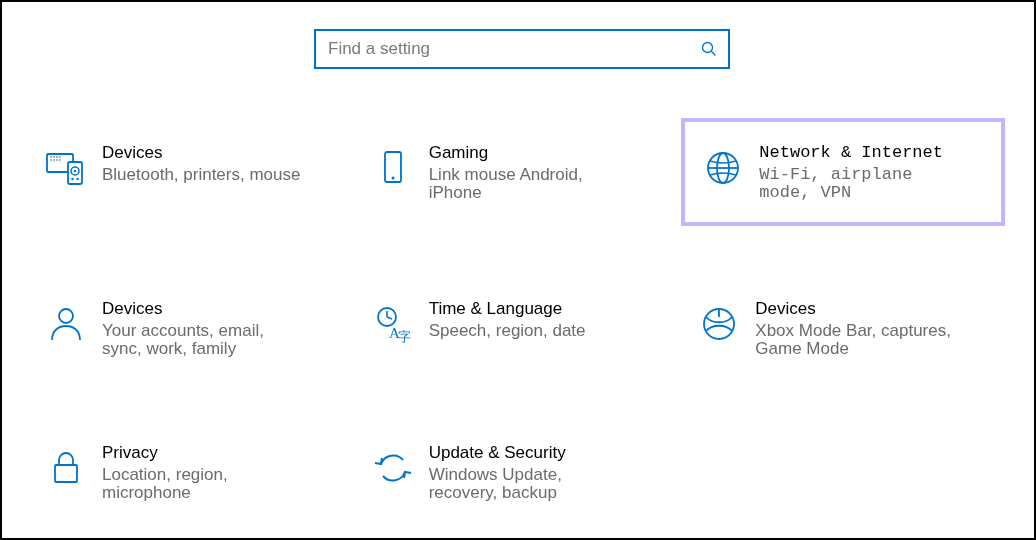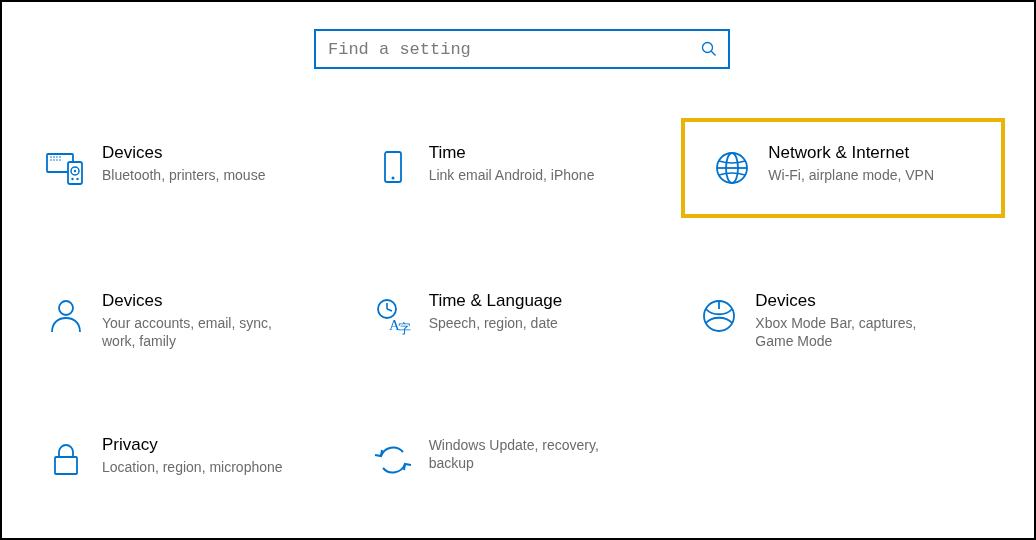--- a/index.html
+++ b/index.html
@@ -23,21 +23,20 @@
   .search-wrap {
     position: absolute;
     left: 312px;
     top: 27px;
     width: 416px;
     height: 40px;
     border: 2px solid #0073cf;
     display: flex;
     align-items: center;
     padding: 0 10px;
-    font-family: Liberation Mono, monospace;
   }
   .search-input {
     flex: 1;
     border: none;
     outline: none;
     font-size: 17px;
     color: #666;
     background: transparent;
     font-family: inherit;
   }
@@ -77,32 +76,33 @@
     display: flex;
     flex-direction: column;
     padding-left: 10px;
   }
   .tile-title {
     font-size: 17px;
     color: #000;
     line-height: 22px;
   }
   .tile-sub {
-    font-size: 14px;
+    font-size: 17px;
     color: #6b6b6b;
     line-height: 18px;
     margin-top: 2px;
     max-width: 200px;
   }
   .highlight-red {
-    border: 4px solid #eab308;
-    padding: 20px 14px 20px 21px;
+    border: 4px solid #c4b5fd;
+    padding: 20px 14px 20px 12px;
     margin-top: -12px;
     margin-left: -4px;
     width: 324px;
+    font-family: Liberation Mono, monospace;
   }
   svg { display: block; }
 </style>
 </head>
 <body>
 
 <div class="window">
 
   <div class="search-wrap">
     <input class="search-input" type="text" placeholder="Find a setting" style="">
@@ -142,22 +142,22 @@
     </div>
 
     <div class="tile">
       <span class="tile-icon">
         <svg width="44" height="44" viewBox="0 0 44 44">
           <rect x="14" y="6" width="16" height="30" rx="2" fill="none" stroke="#0073cf" stroke-width="1.8"></rect>
           <circle cx="22" cy="32" r="1.5" fill="#0073cf"></circle>
         </svg>
       </span>
       <span class="tile-text">
-        <span class="tile-title">Time</span>
-        <span class="tile-sub">Link email Android, iPhone</span>
+        <span class="tile-title">Gaming</span>
+        <span class="tile-sub">Link mouse Android, iPhone</span>
       </span>
     </div>
 
     <div class="tile highlight-red">
       <span class="tile-icon">
         <svg width="40" height="40" viewBox="0 0 40 40">
           <circle cx="20" cy="20" r="15" fill="none" stroke="#0073cf" stroke-width="1.8"></circle>
           <ellipse cx="20" cy="20" rx="6" ry="15" fill="none" stroke="#0073cf" stroke-width="1.8"></ellipse>
           <line x1="5" y1="20" x2="35" y2="20" stroke="#0073cf" stroke-width="1.8"></line>
           <path d="M7 13 Q20 17 33 13" fill="none" stroke="#0073cf" stroke-width="1.6"></path>
@@ -230,18 +230,19 @@
     <div class="tile">
       <span class="tile-icon">
         <svg width="44" height="44" viewBox="0 0 44 44">
           <path d="M32 14 A13 13 0 0 0 10 18" fill="none" stroke="#0073cf" stroke-width="2"></path>
           <polyline points="4,17 10,18 11,12" fill="none" stroke="#0073cf" stroke-width="2"></polyline>
           <path d="M12 30 A13 13 0 0 0 34 26" fill="none" stroke="#0073cf" stroke-width="2"></path>
           <polyline points="40,27 34,26 33,32" fill="none" stroke="#0073cf" stroke-width="2"></polyline>
         </svg>
       </span>
       <span class="tile-text">
+        <span class="tile-title">Update &amp; Security</span>
         <span class="tile-sub">Windows Update, recovery, backup</span>
       </span>
     </div>
 
   </div>
 </div>
 
 </body></html>

